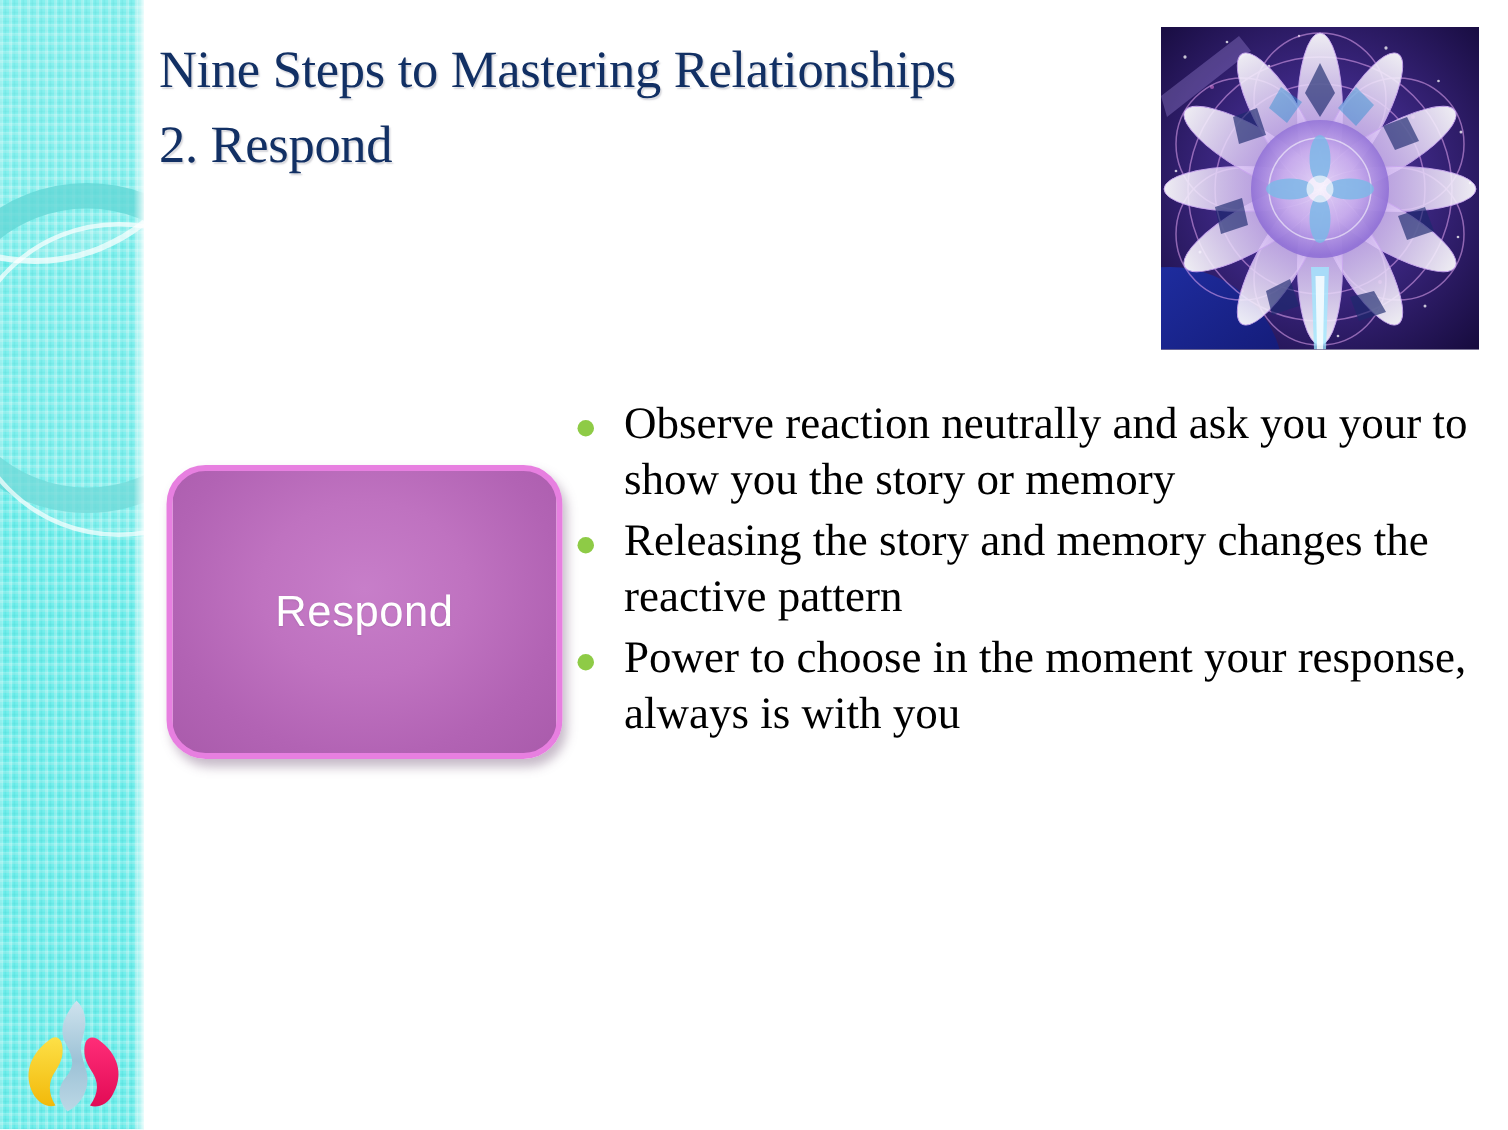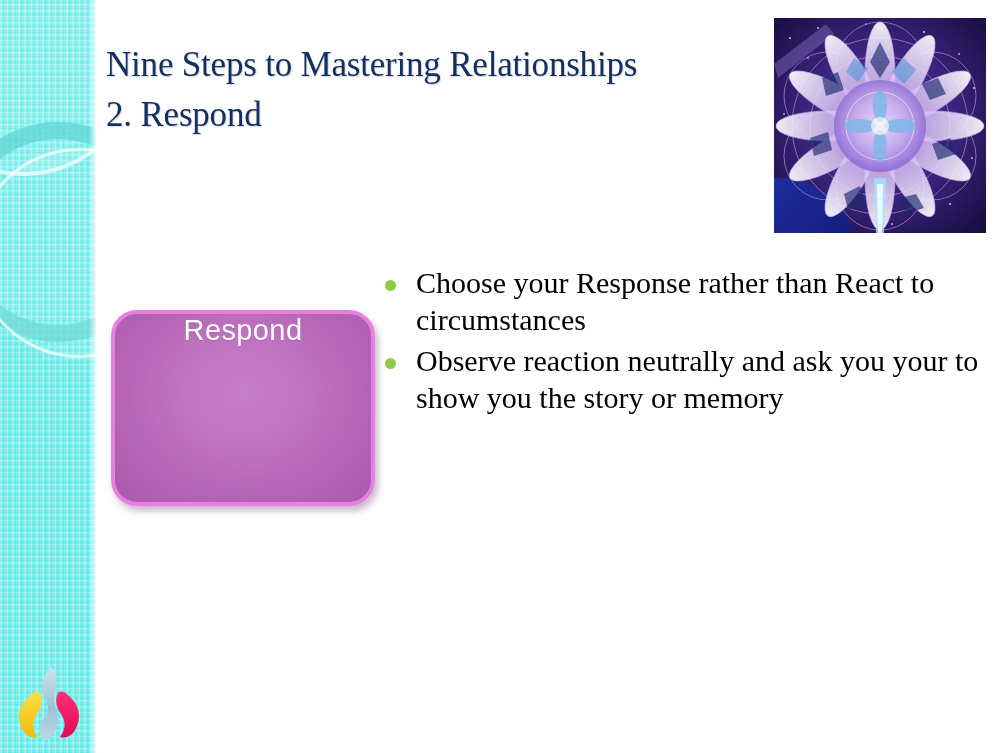--- a/index.html
+++ b/index.html
@@ -97,21 +97,20 @@
     position: absolute;
     left: 106px;
     top: 22px;
     width: 660px;
     color: #123064;
     font-family: "Liberation Serif", serif;
     font-size: 35px;
     line-height: 50px;
     letter-spacing: -0.2px;
     text-shadow: 1px 1px 1px rgba(180,180,190,0.55);
-    margin-top: 18px;
   }
   .title-line { display: block; white-space: nowrap; }
 
   
   .mandala {
     position: absolute;
     left: 774px;
     top: 18px;
     width: 212px;
     height: 215px;
@@ -126,20 +125,21 @@
     top: 310px;
     width: 264px;
     height: 196px;
     box-sizing: border-box;
     border-radius: 26px;
     border: 4px solid #e77fe0;
     background:
       radial-gradient(ellipse at 50% 42%, #c77ec9 0%, #bf72c0 38%, #b263b4 72%, #a95bab 100%);
     box-shadow: 3px 5px 7px rgba(120,90,125,0.42);
     display: flex;
+    align-items: center;
     justify-content: center;
   }
   .respond-label {
     color: #ffffff;
     font-family: "Liberation Sans", sans-serif;
     font-size: 29px;
     font-weight: 400;
     letter-spacing: 0.4px;
     text-shadow: 0 1px 1px rgba(130,85,135,0.35);
   }
@@ -354,21 +354,25 @@
     </svg>
   </div>
 
   <div class="respond-box">
     <span class="respond-label">Respond</span>
   </div>
 
   <div class="bullets">
     <div class="bullet-row">
       <span class="bullet-dot"></span>
-      <span class="bullet-text">Choose your Response rather than React to circumstances</span>
+      <span class="bullet-text">Observe reaction neutrally and ask you your to show you the story or memory</span>
     </div>
     <div class="bullet-row">
       <span class="bullet-dot"></span>
-      <span class="bullet-text">Observe reaction neutrally and ask you your to show you the story or memory</span>
+      <span class="bullet-text">Releasing the story and memory changes the reactive pattern</span>
     </div>
+    <div class="bullet-row">
+      <span class="bullet-dot"></span>
+      <span class="bullet-text">Power to choose in the moment your response, always is with you</span>
+    </div>
   </div>
 
 </div>
 
 </body></html>

